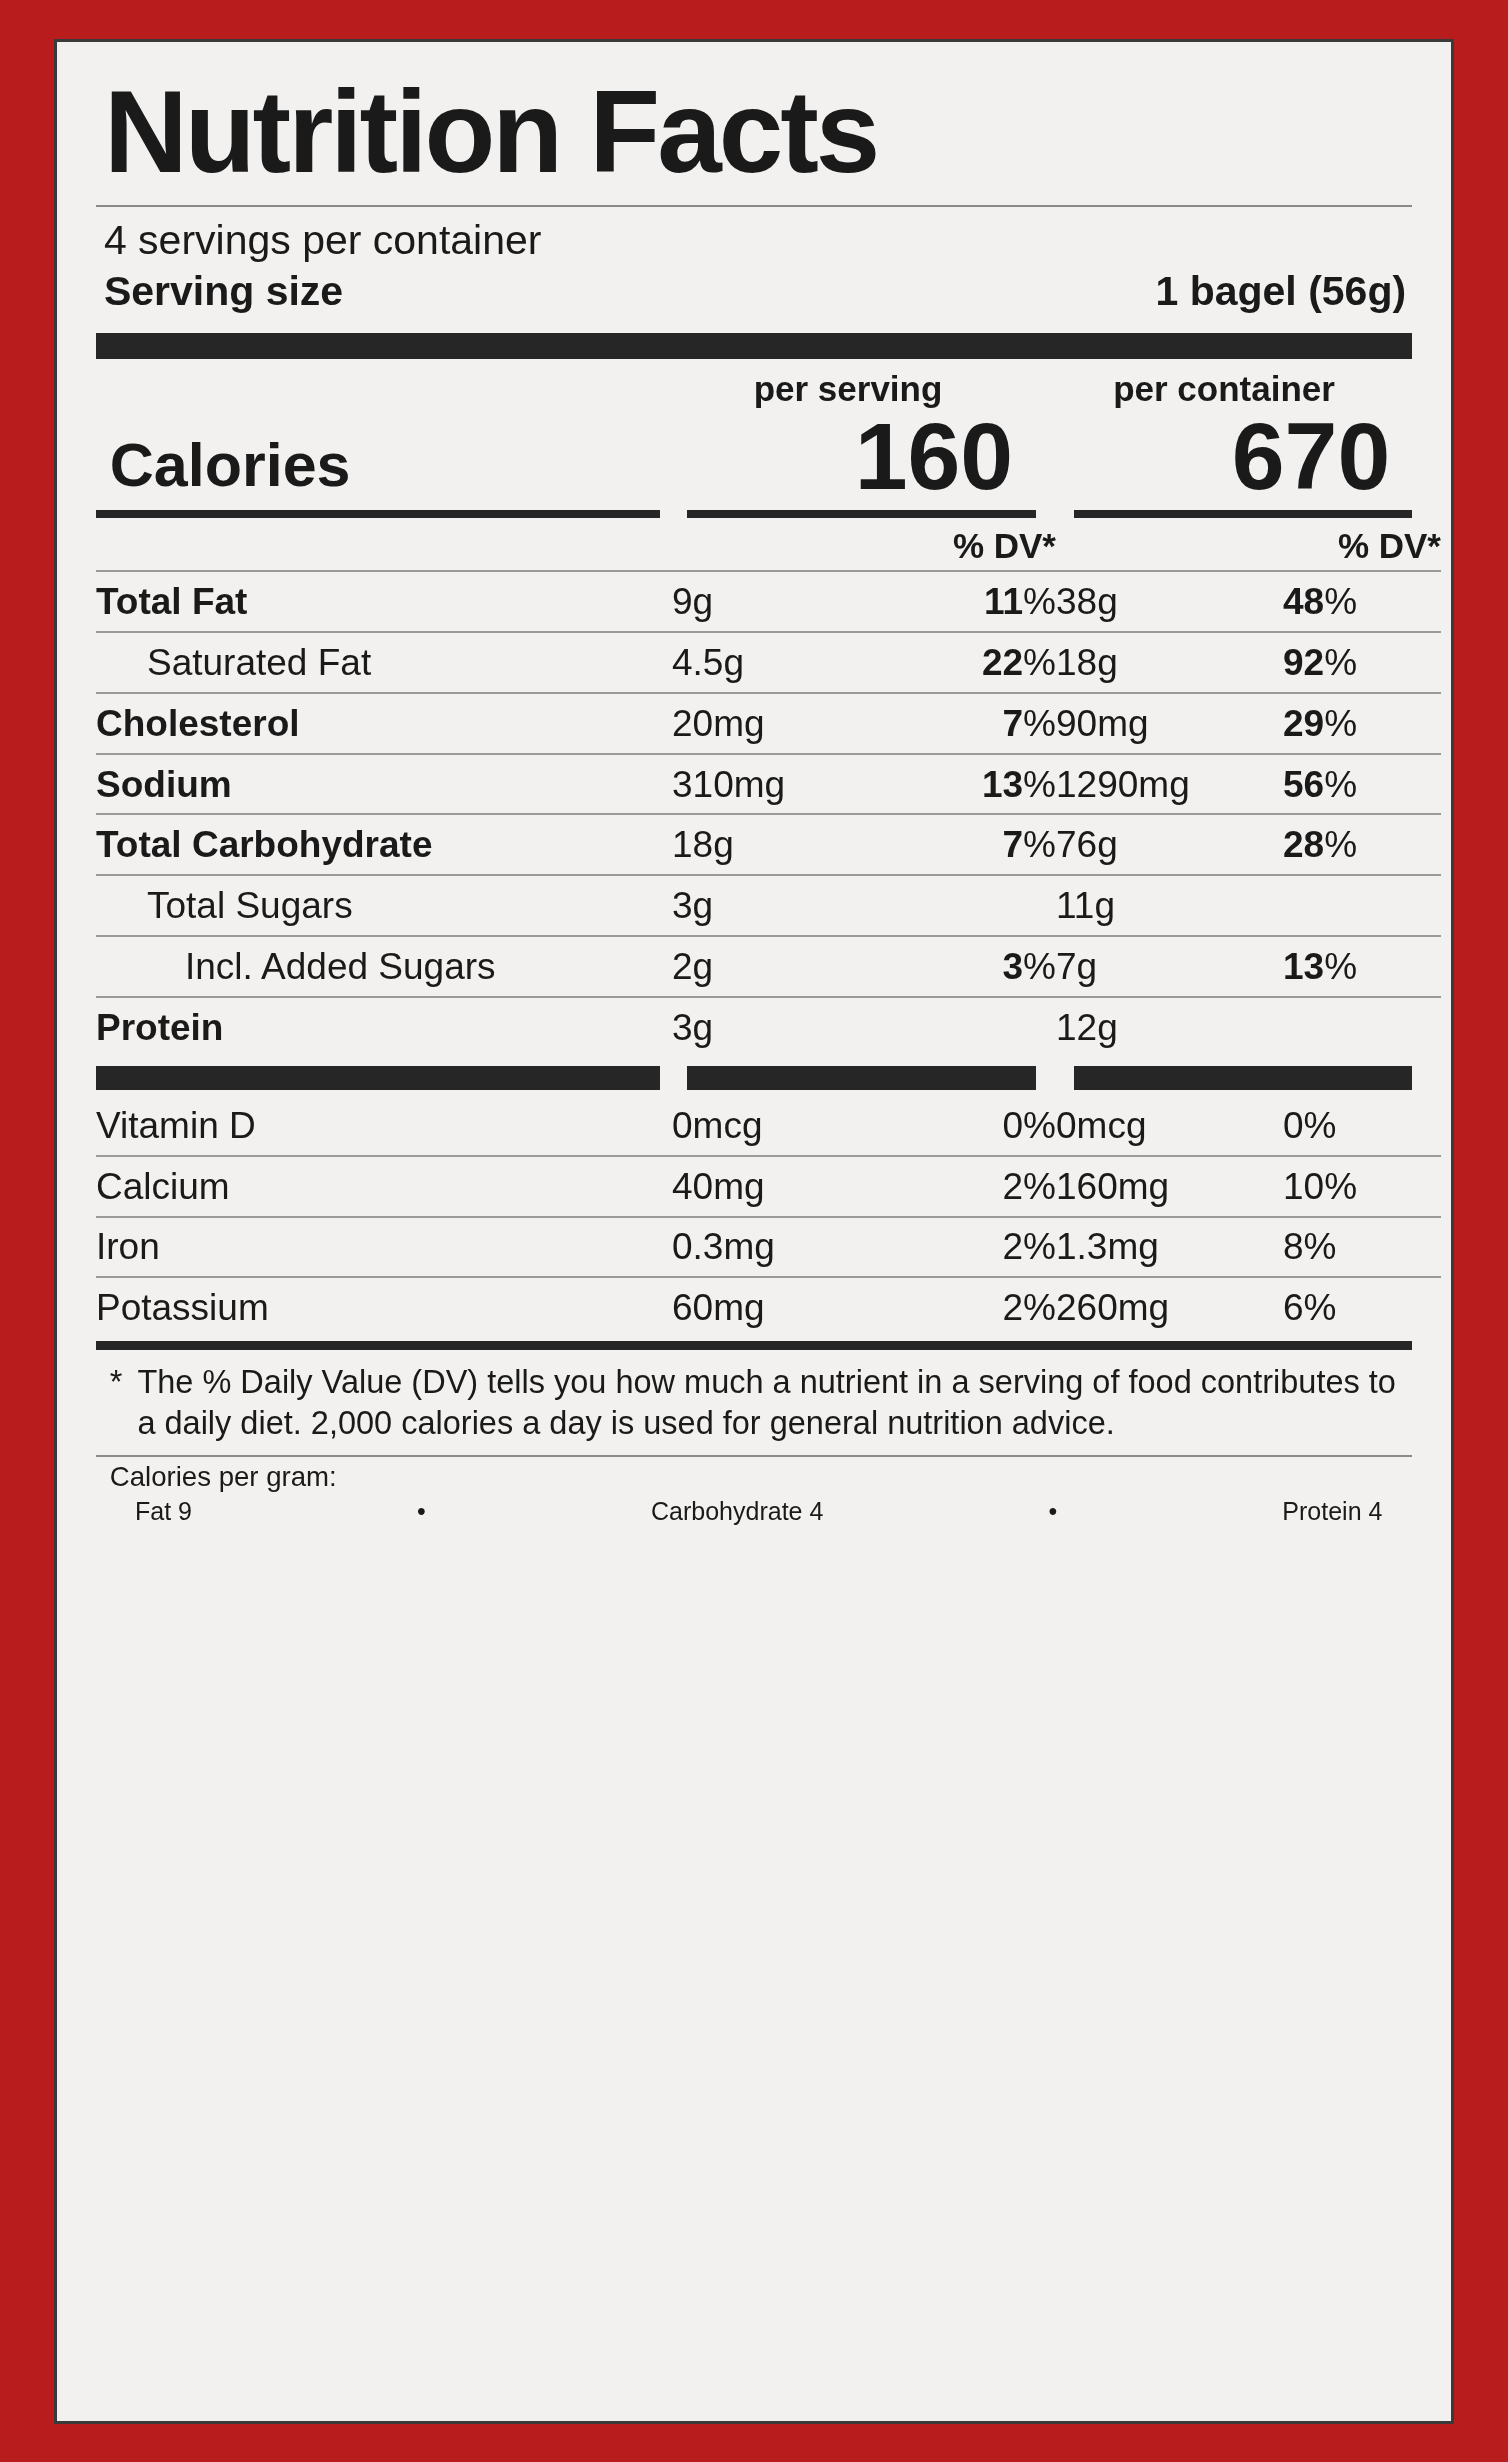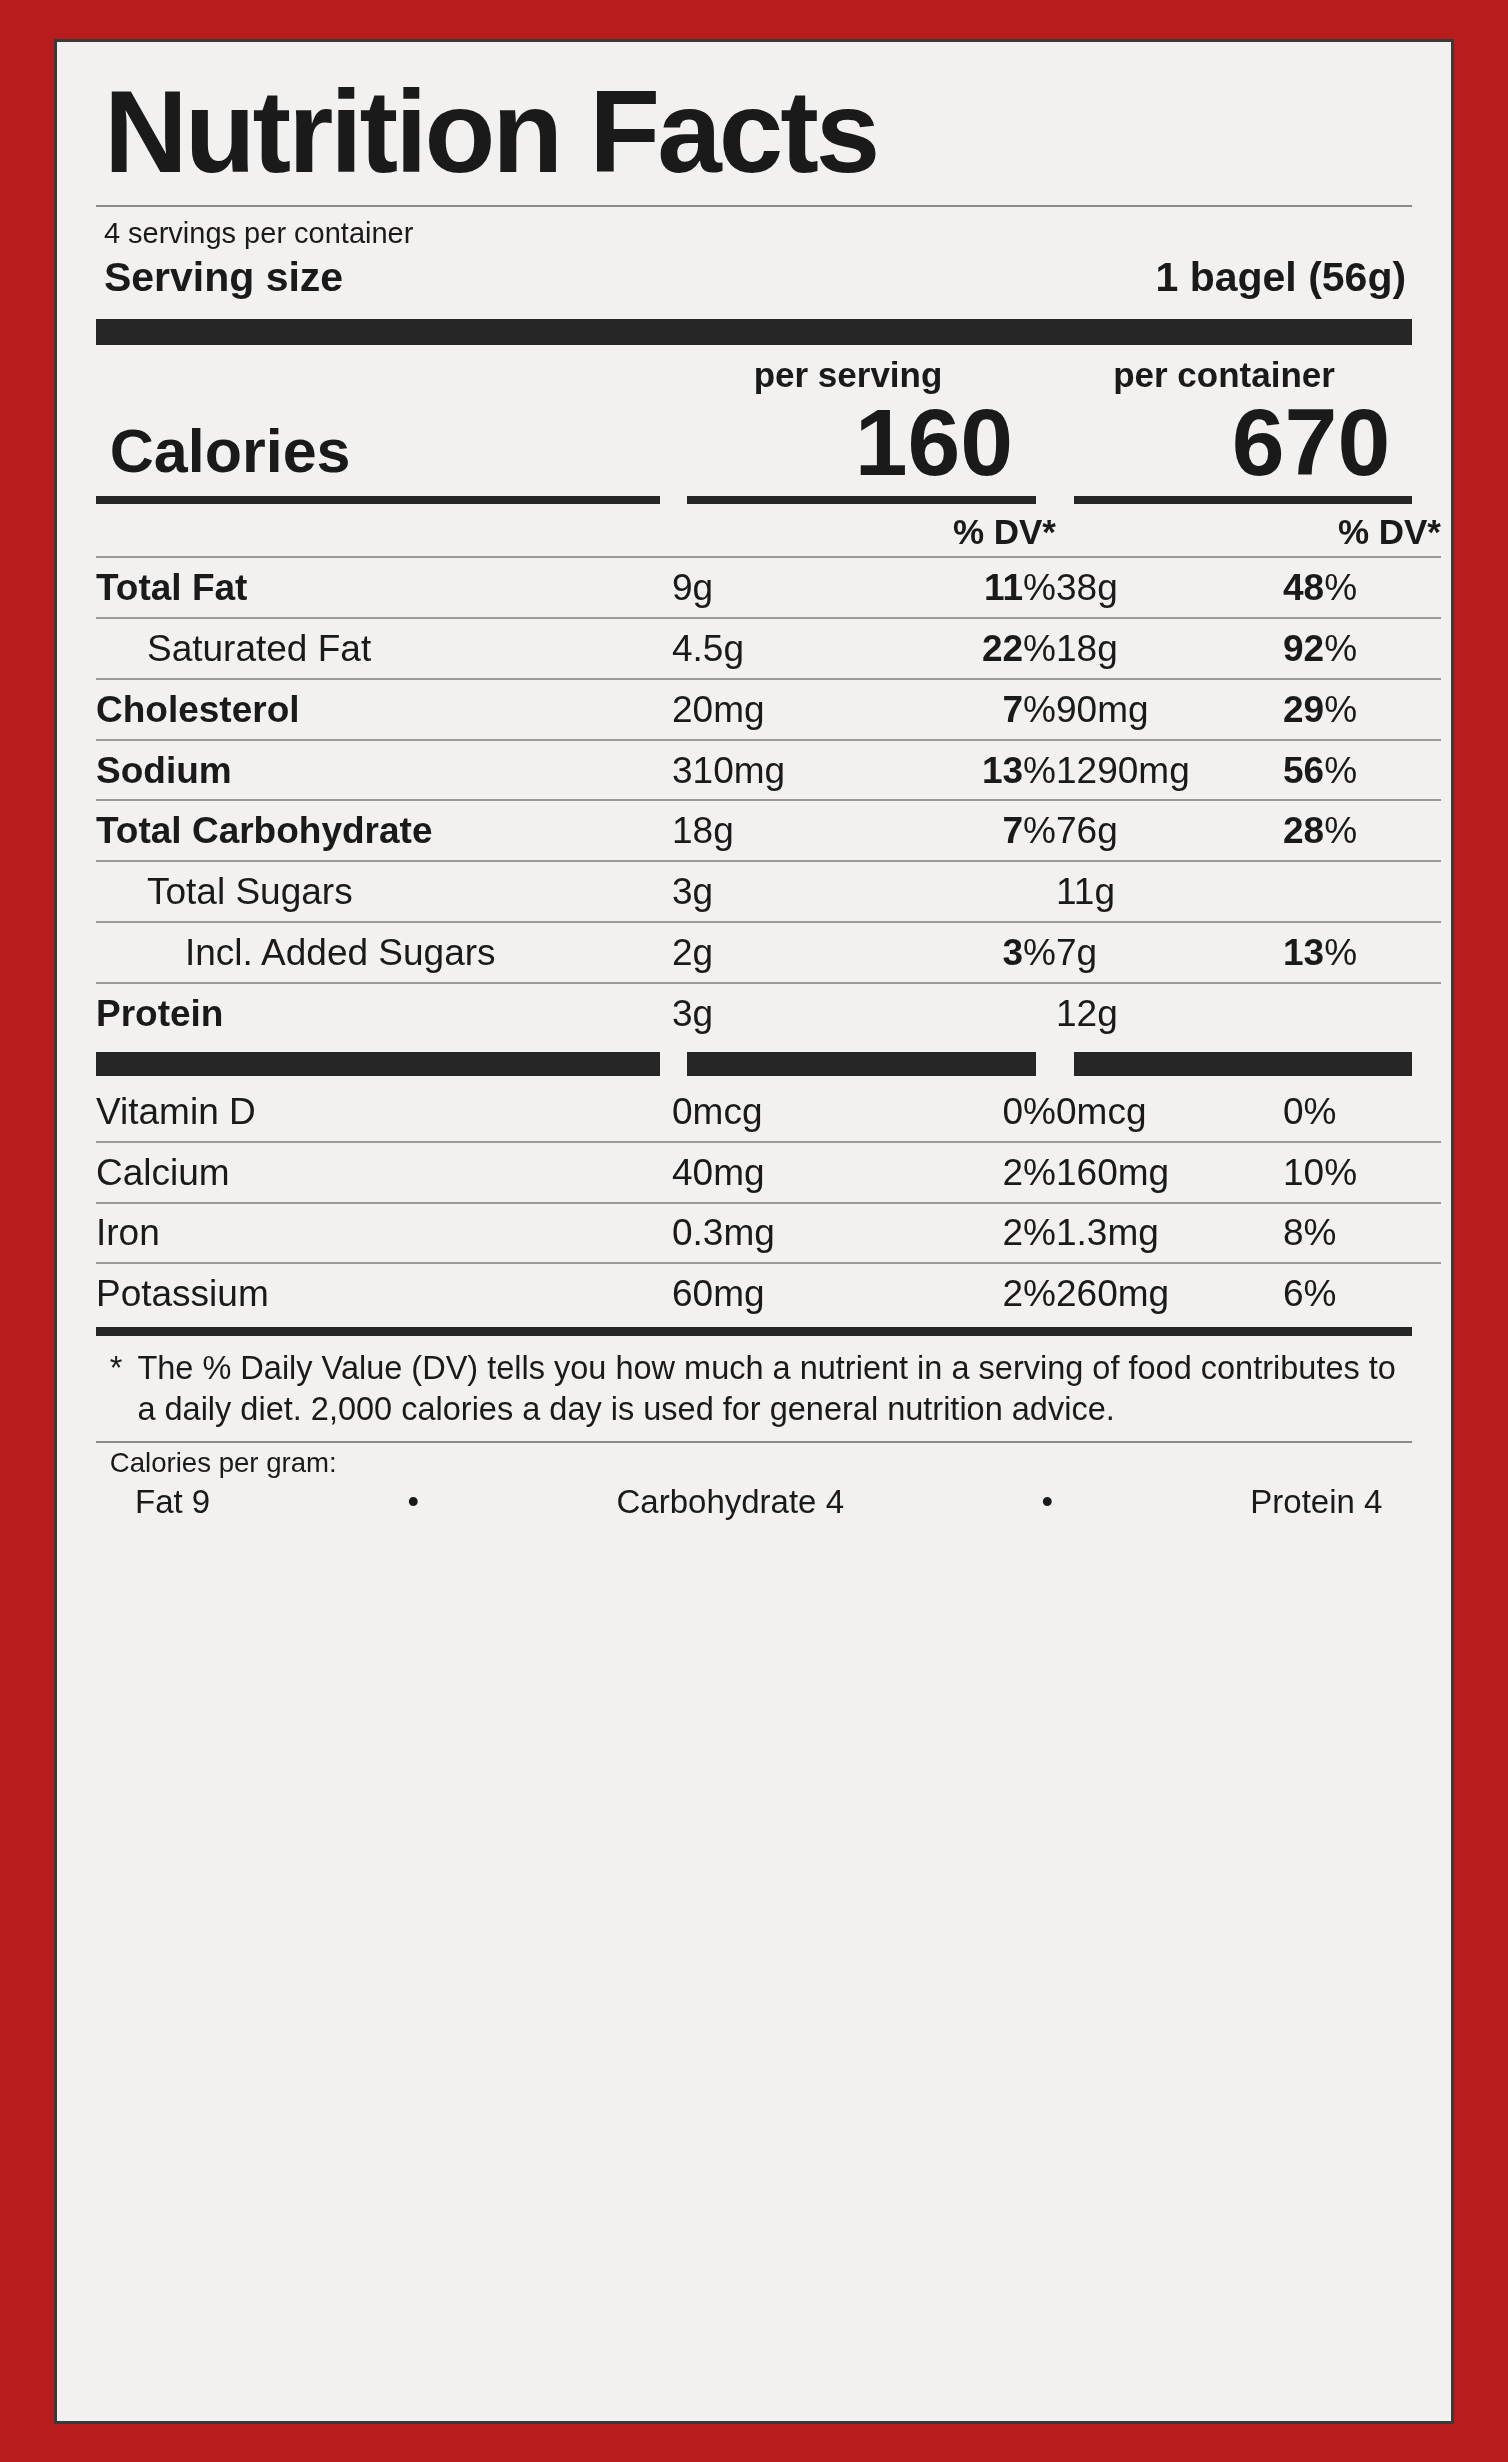--- a/index.html
+++ b/index.html
@@ -43,21 +43,21 @@
     font-weight: bold;
     letter-spacing: -3px;
     line-height: 1.0;
     padding: 9.9px 0 15.8px 7.9px;
     white-space: nowrap;
   }
   .rule-thin { border-bottom: 2px solid #8a8a8a; }
   .rule-bar { height: 25.6px; background: #262626; margin: 7.9px 0 0 0; }
 
   .servings {
-    font-size: 29px;
+    font-size: 41px;
     padding: 9.9px 0 2px 7.9px;
   }
   .serving-row {
     display: flex;
     justify-content: space-between;
     align-items: baseline;
     font-size: 41px;
     font-weight: bold;
     padding: 2px 5.9px 9.9px 7.9px;
   }
@@ -160,21 +160,21 @@
   }
   .footnote .star { width: 27.6px; flex: 0 0 27.6px; }
   .footnote .ftext { flex: 1; }
 
   .cpg-title {
     font-size: 27.6px;
     padding: 3.9px 0 2px 13.8px;
   }
   .cpg-row {
     display: flex;
-    font-size: 33px;
+    font-size: 25px;
     padding: 2px 29.6px 3.9px 39px;
     align-items: baseline;
     justify-content: space-between;
   }
   .cpg-row .item { white-space: nowrap; }
   .cpg-row .dot { flex: 1; text-align: center; }
   .italic { font-style: italic; }
 </style>
 </head>
 <body>

